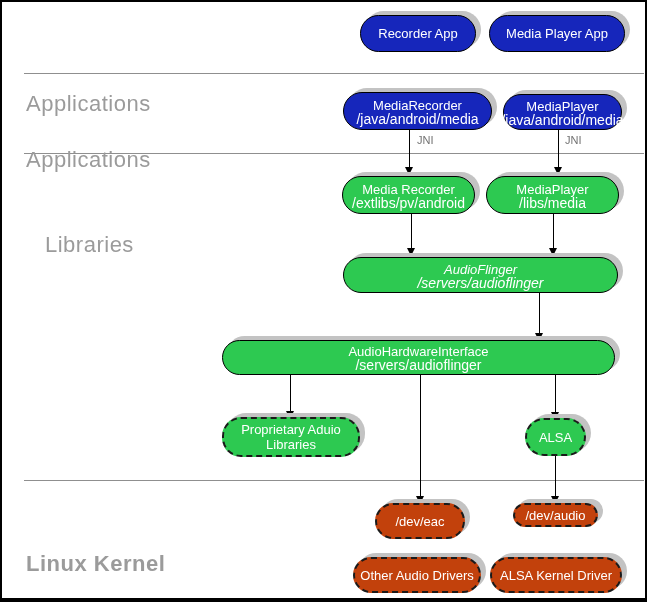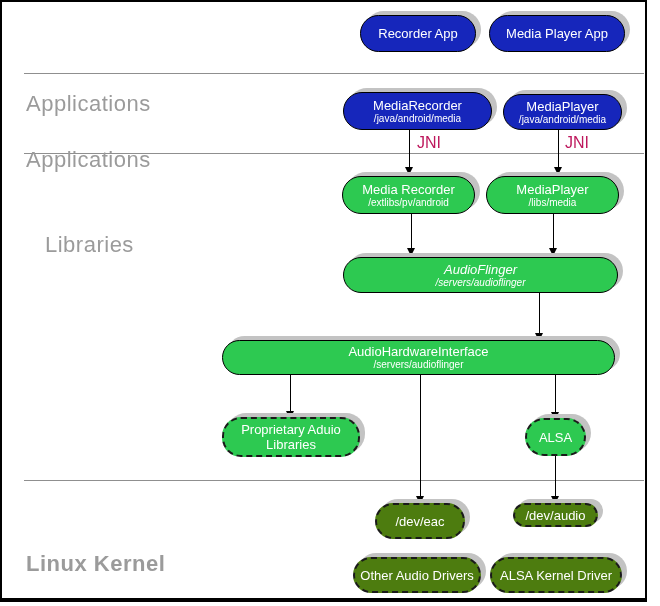--- a/index.html
+++ b/index.html
@@ -21,32 +21,32 @@
     white-space:pre;letter-spacing:0.5px;
   }
   .node{
     position:absolute;box-sizing:border-box;
     display:flex;flex-direction:column;align-items:center;justify-content:center;
     border:1.5px solid #000;border-radius:19px;
     box-shadow:5px -4px 0 #c3c3c3;
     color:#fff;text-align:center;
   }
   .node .title{font-size:13px;line-height:15px;}
-  .node .subtitle{font-size:10px;line-height:12px;}
+  .node .subtitle{font-size:14px;line-height:12px;}
   .blue{background:#1626bb;}
   .green{background:#2dc951;align-items:center;}
-  .red{background:#4d7c0f;}
+  .red{background:#c2410c;}
   .dashed{border:2px dashed #1a1a1a;}
   .vline{position:absolute;width:0;border-left:1.2px solid #000;}
   .arrowhead{
     position:absolute;width:0;height:0;
     border-left:4.5px solid transparent;border-right:4.5px solid transparent;
     border-top:8px solid #000;
   }
-  .edge-label{position:absolute;color:#be185d;font-size:16px;}
+  .edge-label{position:absolute;color:#737373;font-size:11px;}
 </style>
 </head>
 <body>
 
 <div class="frame"></div>
 
 <div class="divider" style="top:73px"></div>
 <div class="divider" style="top:153px"></div>
 <div class="divider" style="top:480px"></div>
 

